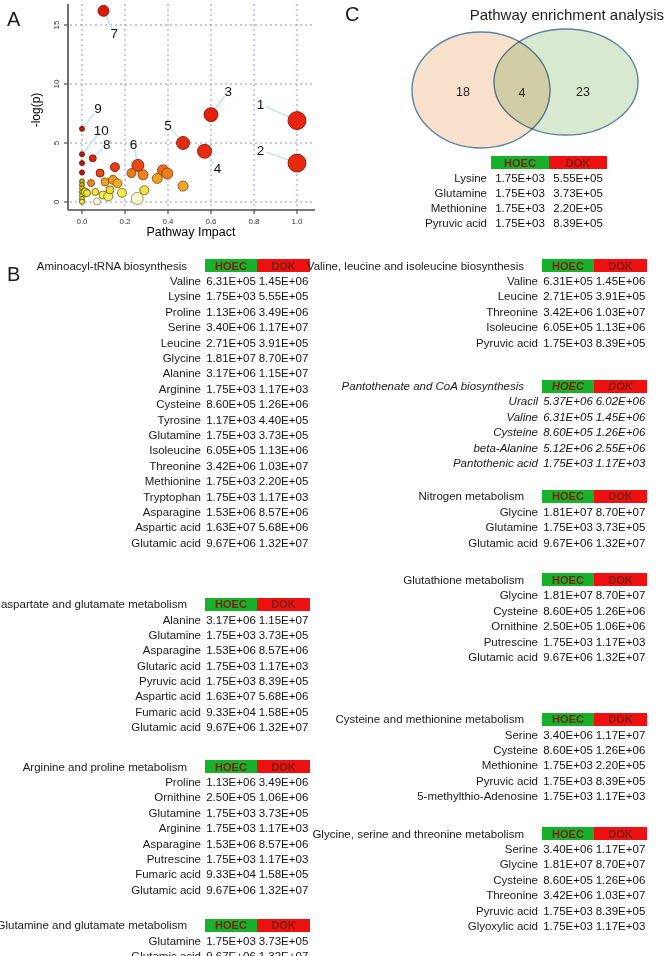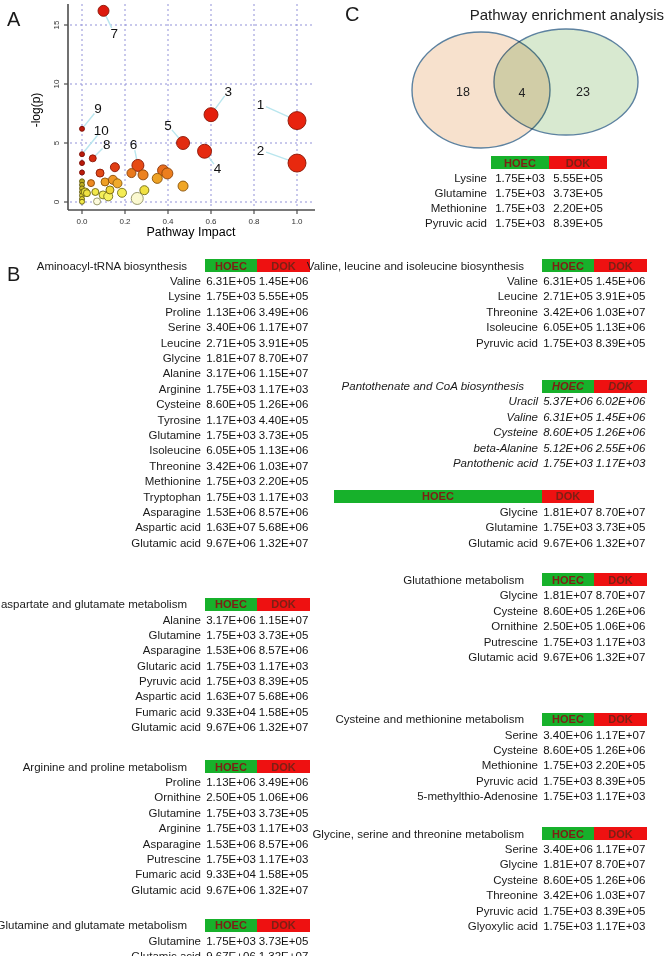--- a/index.html
+++ b/index.html
@@ -479,20 +479,23 @@
           <div class="mval">2.55E+06</div>
         </div>
         <div class="mrow">
           <div class="mname">Pantothenic acid</div>
           <div class="mval">1.75E+03</div>
           <div class="mval">1.17E+03</div>
         </div>
       </div>
       <div class="mtable">
         <div class="mrow">
+          <div class="mtitle">
+            <span class="t">Nitrogen metabolism</span>
+          </div>
           <div class="chip green" style="background: rgb(23, 177, 43); color: rgb(124, 32, 21);">HOEC</div>
           <div class="chip red" style="background: rgb(238, 17, 17); color: rgb(124, 32, 21);">DOK</div>
         </div>
         <div class="mrow">
           <div class="mname">Glycine</div>
           <div class="mval">1.81E+07</div>
           <div class="mval">8.70E+07</div>
         </div>
         <div class="mrow">
           <div class="mname">Glutamine</div>

